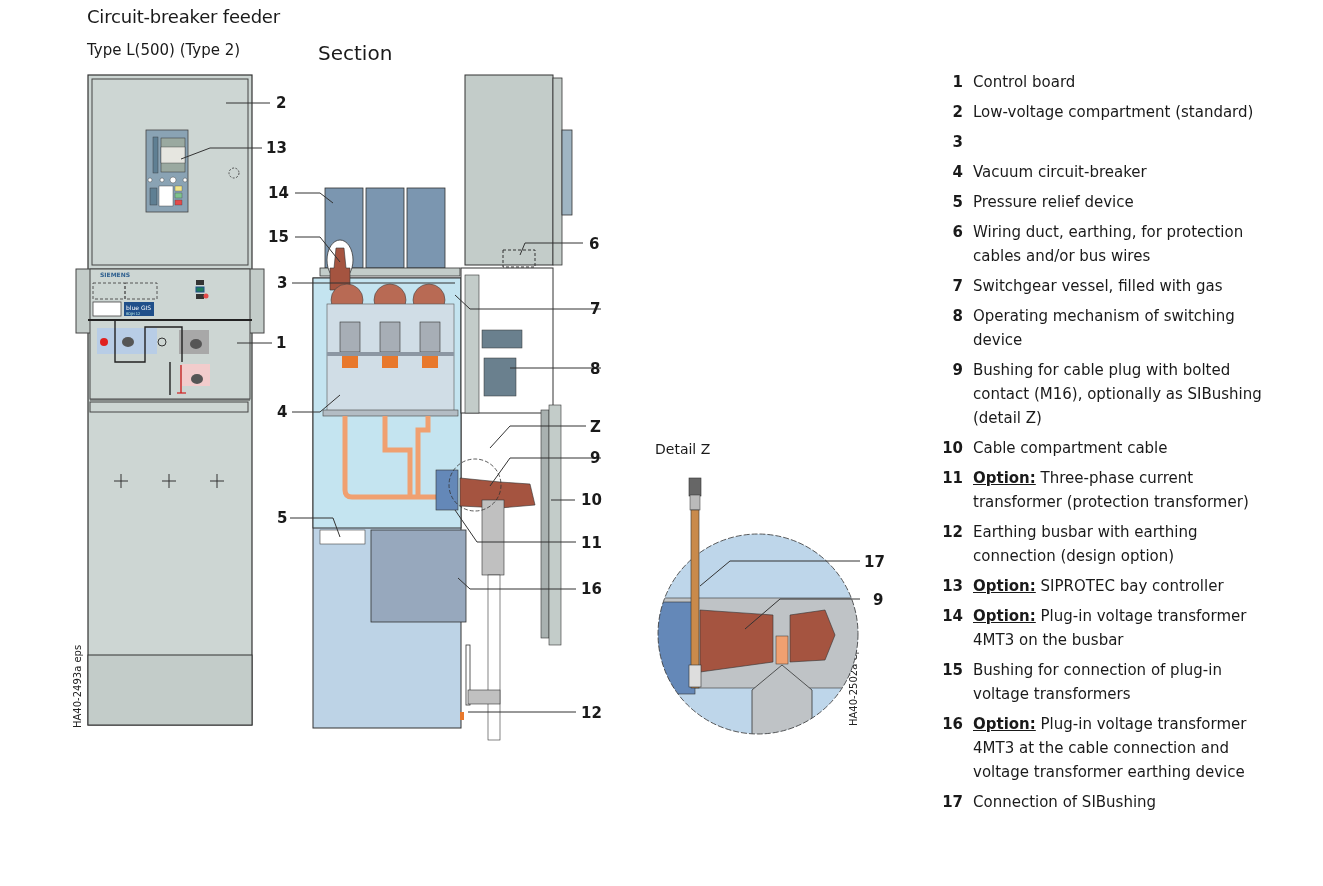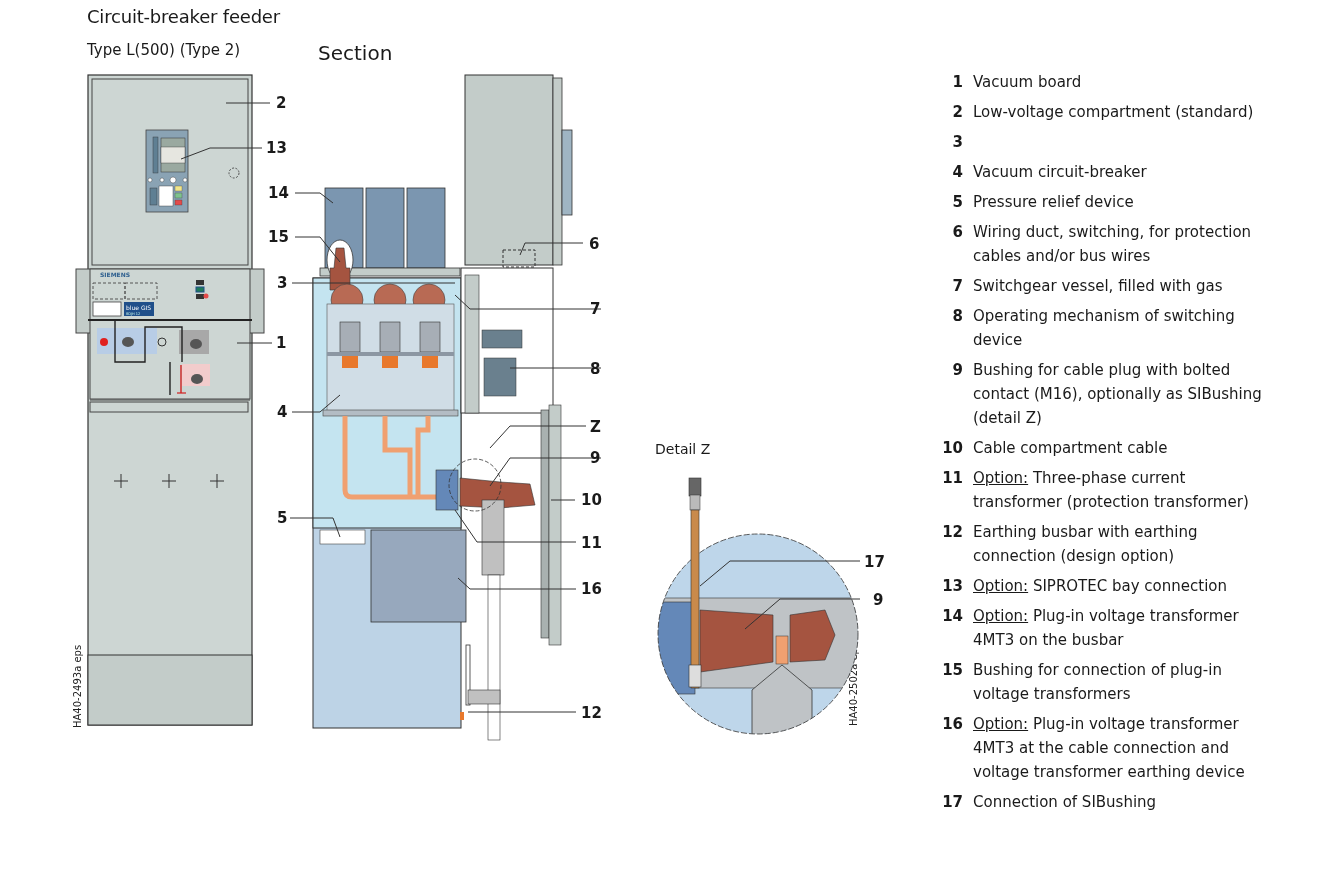--- a/index.html
+++ b/index.html
@@ -9,21 +9,21 @@
   .subtitle b { font-weight: normal; }
   .section-label { position: absolute; left: 318px; top: 41px; font-size: 20px; }
   .detail-title { position: absolute; left: 655px; top: 441px; font-size: 14px; font-weight: normal; }
   .eps { position: absolute; font-size: 10px; transform: rotate(-90deg); transform-origin: left top; white-space: nowrap; color: #222; }
   svg.diagram { position: absolute; left: 0; top: 0; }
   .callout { font-family: "DejaVu Sans", sans-serif; font-size: 15px; font-weight: bold; fill: #1a1a1a; }
   .legend { position: absolute; left: 935px; top: 70px; width: 330px; font-size: 15px; line-height: 24px; }
   .legend .item { display: flex; margin-bottom: 6px; }
   .legend .num { width: 28px; text-align: right; font-weight: bold; padding-right: 10px; flex: none; }
   .legend .txt { flex: 1; }
-  .legend .opt { text-decoration: underline; }
+  .legend .opt { text-decoration: underline; font-weight: bold; }
 </style>
 </head>
 <body>
 
 <div class="title">Circuit-breaker feeder</div>
 <div class="subtitle"><b>Type L(500)</b><span> (Type 2)</span></div>
 <div class="section-label">Section</div>
 <div class="detail-title">Detail Z</div>
 <div class="eps" style="left:72px; top:728px;">HA40-2493a eps</div>
 <div class="eps" style="left:848px; top:726px;">HA40-2502a eps</div>
@@ -219,40 +219,40 @@
   <text class="callout" x="581" y="548">11</text>
   <text class="callout" x="581" y="594">16</text>
   <text class="callout" x="581" y="718">12</text>
   <text class="callout" x="864" y="567">17</text>
   <text class="callout" x="873" y="605">9</text>
 </svg>
 
 <div class="legend" id="legend">
     <div class="item">
       <span class="num">1</span>
-      <span class="txt"><span>Vacuum board</span></span>
+      <span class="txt"><span>Control board</span></span>
     </div>
     <div class="item">
       <span class="num">2</span>
       <span class="txt"><span>Low-voltage compartment (standard)</span></span>
     </div>
     <div class="item">
       <span class="num">3</span>
     </div>
     <div class="item">
       <span class="num">4</span>
       <span class="txt"><span>Vacuum circuit-breaker</span></span>
     </div>
     <div class="item">
       <span class="num">5</span>
       <span class="txt"><span>Pressure relief device</span></span>
     </div>
     <div class="item">
       <span class="num">6</span>
-      <span class="txt"><span>Wiring duct, switching, for protection cables and/or bus wires</span></span>
+      <span class="txt"><span>Wiring duct, earthing, for protection cables and/or bus wires</span></span>
     </div>
     <div class="item">
       <span class="num">7</span>
       <span class="txt"><span>Switchgear vessel, filled with gas</span></span>
     </div>
     <div class="item">
       <span class="num">8</span>
       <span class="txt"><span>Operating mechanism of switching device</span></span>
     </div>
     <div class="item">
@@ -266,21 +266,21 @@
     <div class="item">
       <span class="num">11</span>
       <span class="txt"><span class="opt">Option:</span><span> Three-phase current transformer (protection transformer)</span></span>
     </div>
     <div class="item">
       <span class="num">12</span>
       <span class="txt"><span>Earthing busbar with earthing connection (design option)</span></span>
     </div>
     <div class="item">
       <span class="num">13</span>
-      <span class="txt"><span class="opt">Option:</span><span> SIPROTEC bay connection</span></span>
+      <span class="txt"><span class="opt">Option:</span><span> SIPROTEC bay controller</span></span>
     </div>
     <div class="item">
       <span class="num">14</span>
       <span class="txt"><span class="opt">Option:</span><span> Plug-in voltage transformer 4MT3 on the busbar</span></span>
     </div>
     <div class="item">
       <span class="num">15</span>
       <span class="txt"><span>Bushing for connection of plug-in voltage transformers</span></span>
     </div>
     <div class="item">

